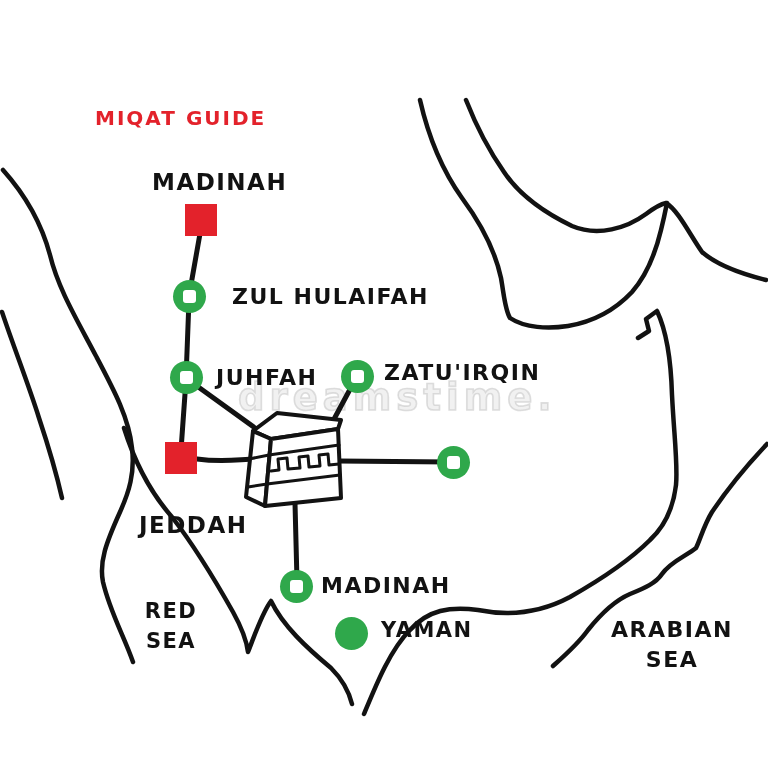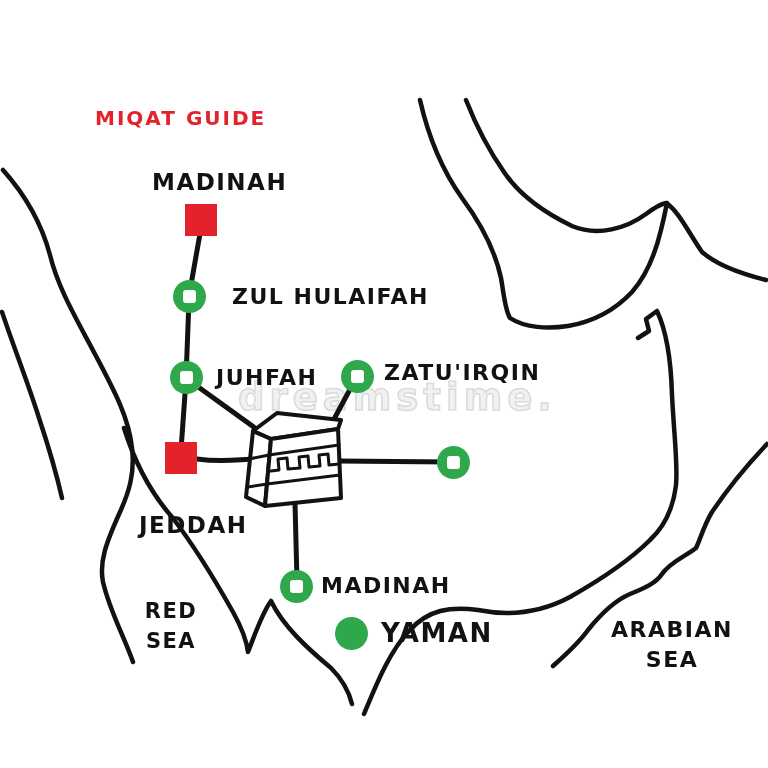--- a/index.html
+++ b/index.html
@@ -45,21 +45,21 @@
   .green-dot{width:33px;height:33px;border-radius:50%;background:var(--marker_green);}
 
   #lbl-title{left:95px;top:106px;font-size:20px;letter-spacing:2px;}
   #lbl-madinah{left:152px;top:168px;font-size:23px;}
   #lbl-zul-hulaifah{left:232px;top:283px;font-size:22px;}
   #lbl-juhfah{left:216px;top:364px;font-size:22px;}
   #lbl-zatu-irqin{left:384px;top:359px;font-size:22px;}
   #lbl-jeddah{left:139px;top:486px;font-size:23px;margin-top:25px;}
   #lbl-qarnul{left:482px;top:430px;font-size:22px;line-height:30px;}
   #lbl-yalamlam{left:321px;top:572px;font-size:22px;}
-  #lbl-yaman{left:381px;top:617px;font-size:26px;}
+  #lbl-yaman{left:381px;top:617px;font-size:21px;}
   #lbl-persian-gulf{left:574px;top:243px;font-size:22px;line-height:30px;}
   #lbl-red-sea{left:171px;top:576px;font-size:21px;line-height:30px;margin-top:20px;}
   #lbl-arabian-sea{left:672px;top:615px;font-size:22px;line-height:30px;}
 
   #mk-madinah{left:185px;top:204px;}
   #mk-jeddah{left:165px;top:442px;}
   #mk-zul-hulaifah{left:173px;top:280px;}
   #mk-juhfah{left:170px;top:361px;}
   #mk-zatu-irqin{left:341px;top:360px;}
   #mk-qarnul{left:437px;top:446px;}

